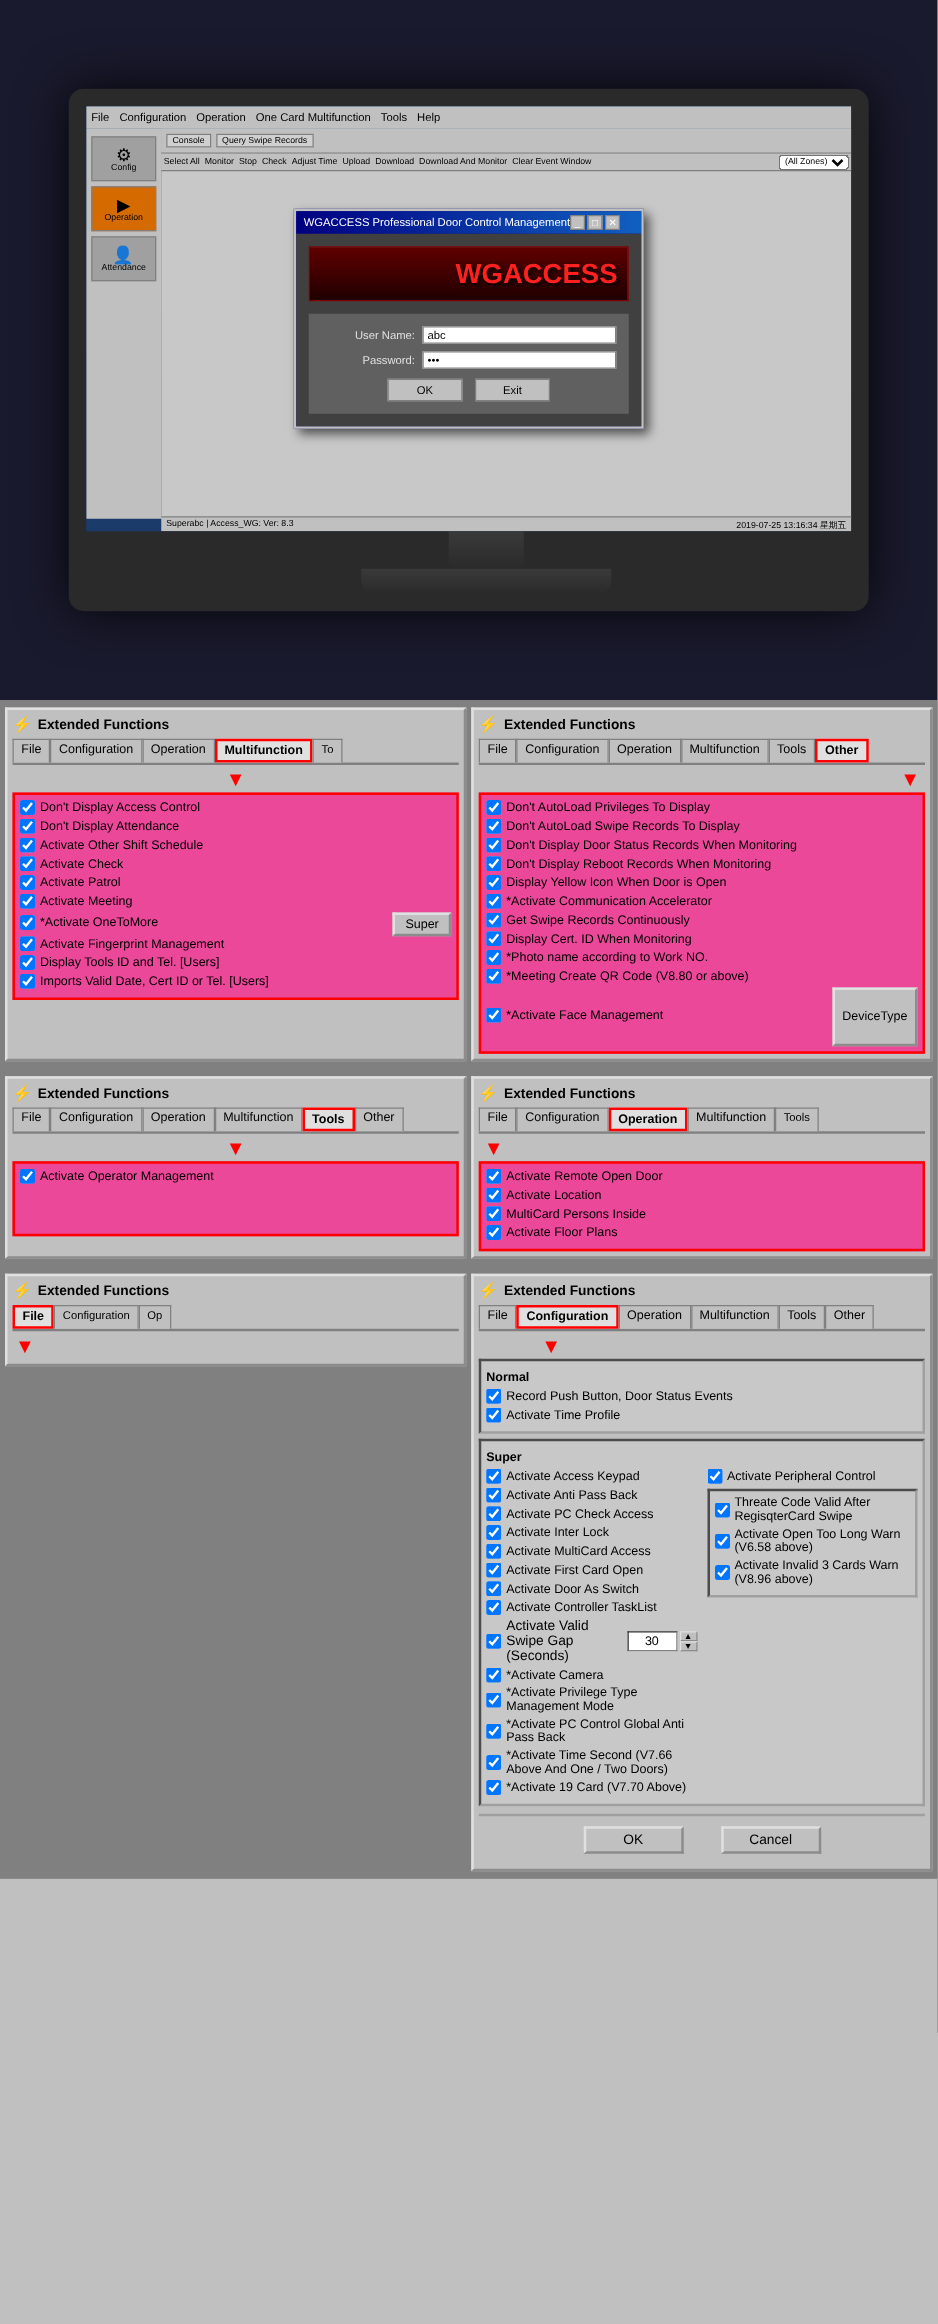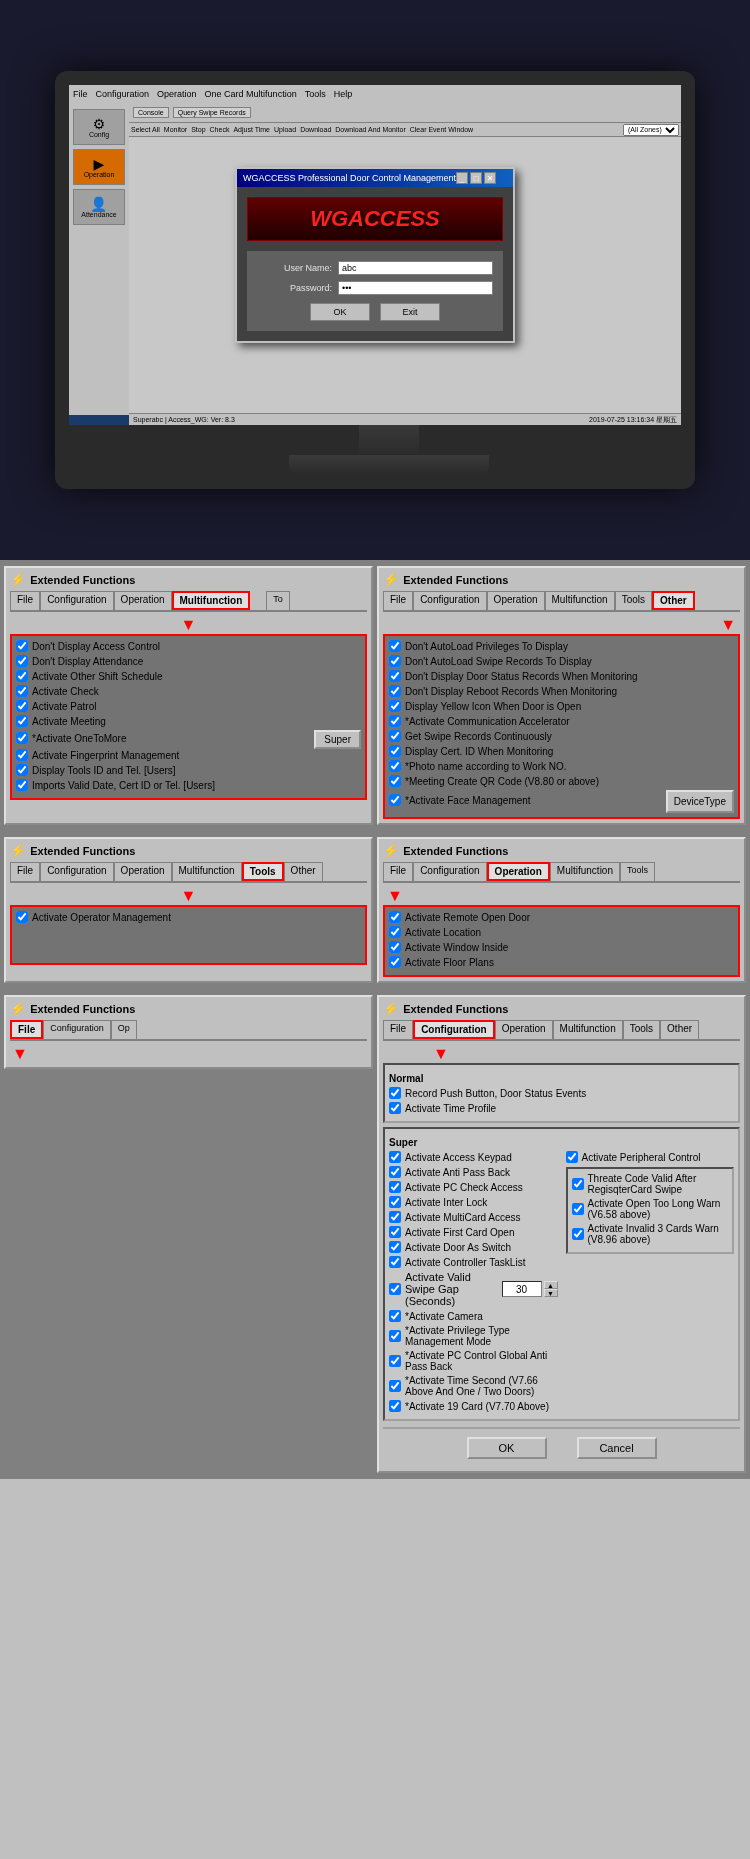--- a/index.html
+++ b/index.html
@@ -163,25 +163,24 @@
       align-items: center;
     }
     .wgaccess-logo {
       color: #ff2020;
       font-size: 22px;
       font-weight: bold;
       font-family: 'Arial Black', Arial, sans-serif;
       text-shadow: 2px 2px 4px #000;
       background: linear-gradient(180deg, #600000 0%, #200000 100%);
       width: 100%;
-      text-align: center;
+      text-align: right;
       padding: 8px;
       margin-bottom: 10px;
       border: 1px solid #800000;
-      font-style: italic;
     }
     .login-form {
       background: #606060;
       padding: 10px;
       width: 100%;
     }
     .form-row {
       display: flex;
       align-items: center;
       margin-bottom: 6px;
@@ -304,21 +303,21 @@
       background: #e0e0e0;
       font-weight: bold;
     }
     .tab.highlighted {
       border: 2px solid #ff0000;
       color: #000;
     }
 
     
     .checkbox-area {
-      background: #737373;
+      background: #ec4899;
       border: 2px inset #a0a0a0;
       padding: 4px;
       min-height: 60px;
     }
     .check-item {
       display: flex;
       align-items: center;
       margin-bottom: 3px;
       font-size: 10px;
       color: #000;
@@ -335,21 +334,21 @@
     }
     .super-btn {
       padding: 2px 8px;
       background: #c0c0c0;
       border: 2px outset #e0e0e0;
       font-size: 10px;
       cursor: pointer;
       margin-left: 6px;
     }
     .device-type-btn {
-      padding: 4px 6px;
+      padding: 16px 6px;
       background: #c0c0c0;
       border: 2px outset #e0e0e0;
       font-size: 10px;
       cursor: pointer;
       margin-left: 6px;
     }
 
     
     .red-arrow {
       color: #ff0000;
@@ -544,21 +543,21 @@
     <div class="ext-panel">
       <div class="panel-title">
         <span class="panel-title-icon">⚡</span>
         <span>Extended Functions</span>
       </div>
       <div class="tab-bar">
         <div class="tab">File</div>
         <div class="tab">Configuration</div>
         <div class="tab">Operation</div>
         <div class="tab active highlighted red-outline">Multifunction</div>
-        <div class="tab" style="font-size:9px;margin-left:16px;">To</div>
+        <div class="tab" style="font-size:9px;">To</div>
       </div>
       <div style="text-align:center;">
         <span class="red-arrow">▼</span>
       </div>
       <div class="checkbox-area red-outline">
         <div class="check-item">
           <input type="checkbox" checked="" style="">
           <span>Don't Display Access Control</span>
         </div>
         <div class="check-item">
@@ -716,21 +715,21 @@
         <div class="check-item">
           <input type="checkbox" checked="" style="">
           <span>Activate Remote Open Door</span>
         </div>
         <div class="check-item">
           <input type="checkbox" checked="" style="">
           <span>Activate Location</span>
         </div>
         <div class="check-item">
           <input type="checkbox" checked="" style="">
-          <span>Activate Window Inside</span>
+          <span>MultiCard Persons Inside</span>
         </div>
         <div class="check-item">
           <input type="checkbox" checked="" style="">
           <span>Activate Floor Plans</span>
         </div>
       </div>
     </div>
   </div>
 
   <div class="panel-row" style="align-items:flex-start;">

